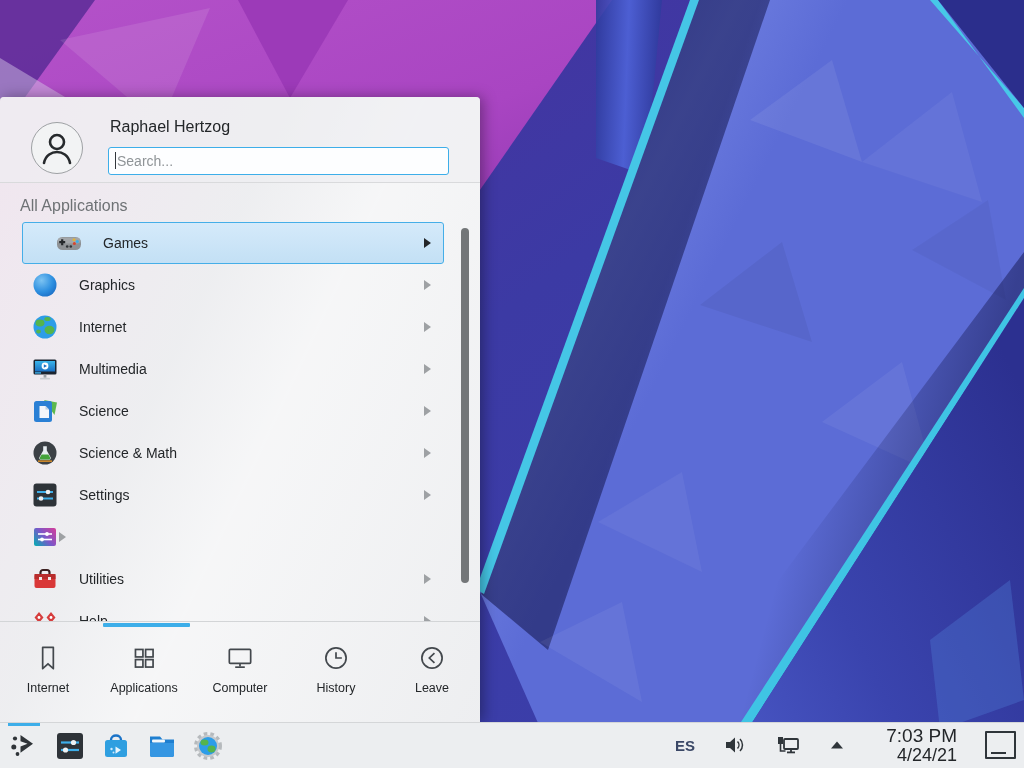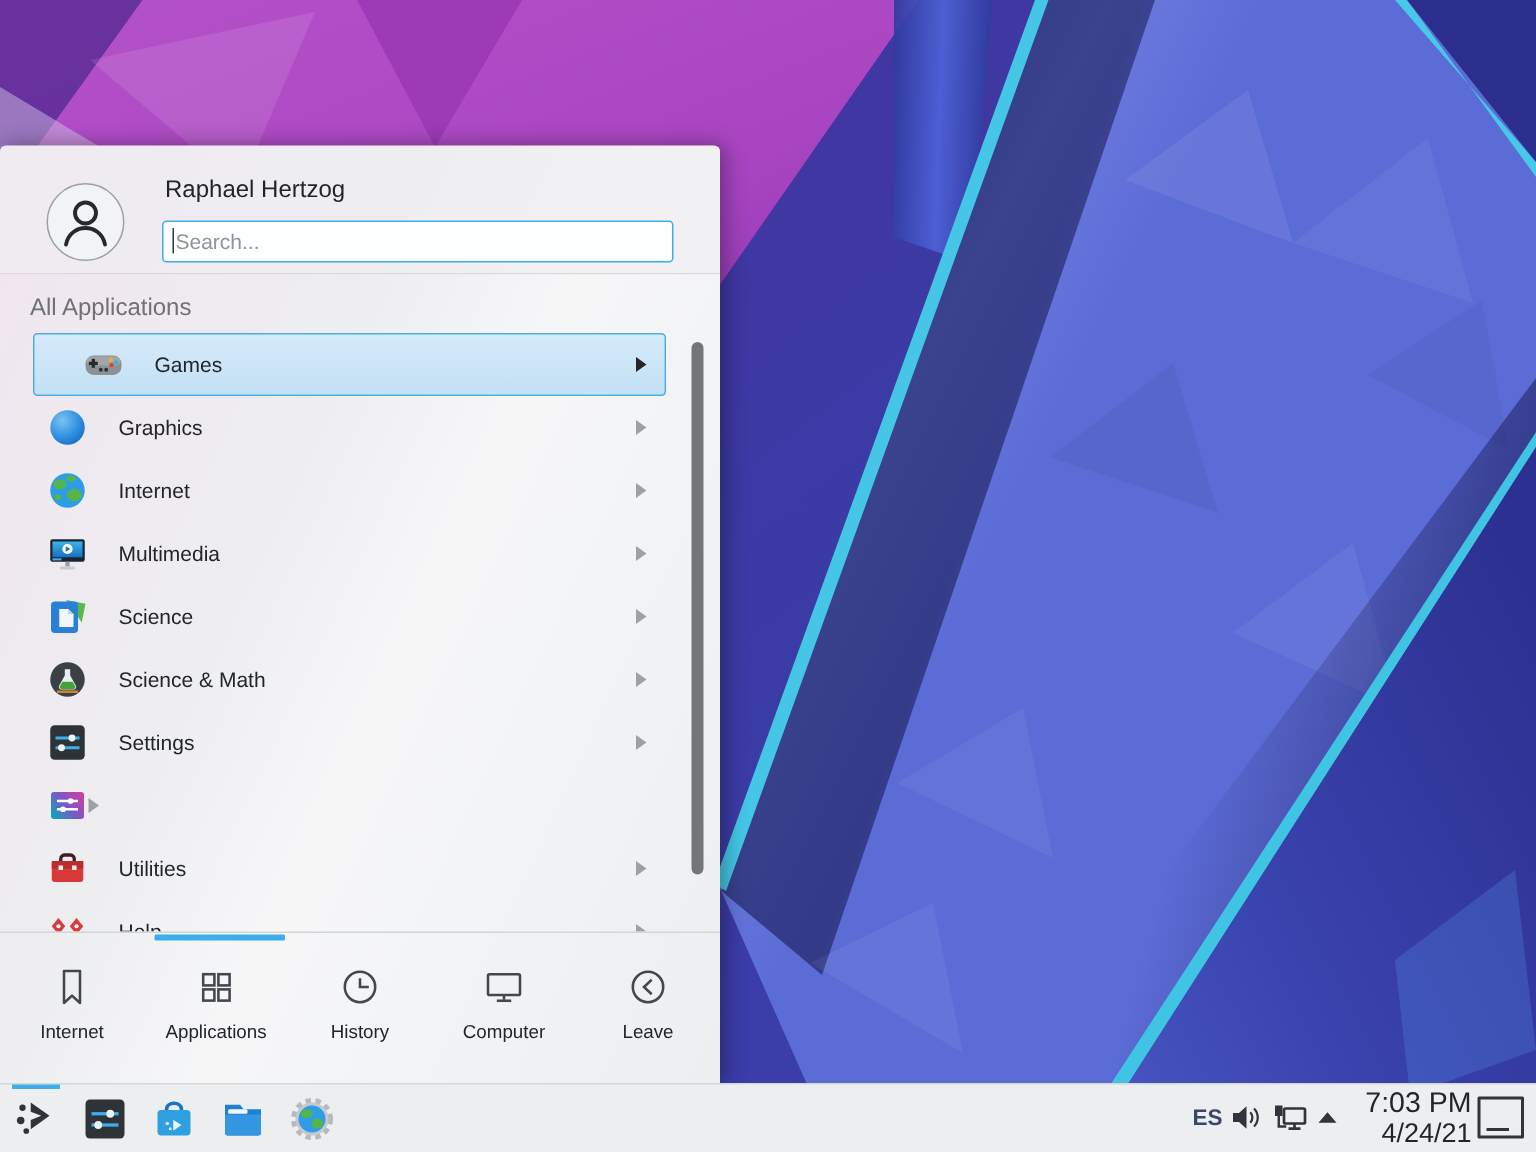--- a/index.html
+++ b/index.html
@@ -43,21 +43,21 @@
   .tab{width:96px;display:flex;flex-direction:column;align-items:center;padding-top:15px;box-sizing:border-box;cursor:default;}
   .tab svg{display:block;width:32px;height:32px;}
   .tab-label{margin-top:7px;font-size:12.5px;color:#232629;}
 
   
   .taskbar{position:absolute;left:0;top:722px;width:1024px;height:46px;background:#eceef0;border-top:1px solid #d4d6d8;box-sizing:border-box;display:flex;align-items:center;}
   .task-icons{display:flex;align-items:center;gap:14px;margin-left:8px;}
   .task-btn{position:relative;width:32px;height:32px;}
   .task-btn svg{display:block;width:32px;height:32px;}
   .task-btn .active-line{position:absolute;left:0;top:-7px;width:32px;height:3px;background:#3daee9;}
-  .tray{margin-left:auto;display:flex;align-items:center;gap:4px;margin-right:8px;}
+  .tray{margin-left:auto;display:flex;align-items:center;gap:28px;margin-right:8px;}
   .kbd-layout{font-size:15px;font-weight:bold;color:#3a4766;}
   .tray-icon svg{display:block;}
   .clock{width:84px;text-align:right;line-height:1.05;color:#232629;}
   .clock .time{font-size:19px;}
   .clock .date{font-size:18px;}
   .show-desktop{width:27px;height:24px;border:2px solid #2f353a;border-radius:1px;position:relative;background:transparent;}
   .show-desktop .line{position:absolute;left:4px;bottom:3px;width:15px;height:2px;background:#2f353a;}
 </style>
 </head>
 <body>
@@ -337,36 +337,36 @@
               <rect x="7" y="16.5" width="7" height="7"></rect>
                 <rect x="16.5" y="16.5" width="7" height="7"></rect>
             </g>
           </svg>
           <span class="tab-label">Applications</span>
         </div>
 
         <div class="tab">
           <svg viewBox="0 0 30 30">
             <g fill="none" stroke="#43484d" stroke-width="1.6">
-              <circle cx="15" cy="15" r="9.5"></circle>
-              <path d="M15 9.5V15h5.5"></path>
-            </g>
-          </svg>
-          <span class="tab-label">History</span>
-        </div>
-
-        <div class="tab">
-          <svg viewBox="0 0 30 30">
-            <g fill="none" stroke="#43484d" stroke-width="1.6">
               <rect x="5" y="7" width="20" height="13" rx="1"></rect>
               <line x1="15" y1="20" x2="15" y2="23"></line>
               <line x1="10.5" y1="23.6" x2="19.5" y2="23.6"></line>
             </g>
           </svg>
           <span class="tab-label">Computer</span>
+        </div>
+
+        <div class="tab">
+          <svg viewBox="0 0 30 30">
+            <g fill="none" stroke="#43484d" stroke-width="1.6">
+              <circle cx="15" cy="15" r="9.5"></circle>
+              <path d="M15 9.5V15h5.5"></path>
+            </g>
+          </svg>
+          <span class="tab-label">History</span>
         </div>
 
         <div class="tab">
           <svg viewBox="0 0 30 30">
             <g fill="none" stroke="#43484d" stroke-width="1.6">
               <circle cx="15" cy="15" r="9.5"></circle>
               <path d="M17.3 10.5L12.5 15l4.8 4.5"></path>
             </g>
           </svg>
           <span class="tab-label">Leave</span>

